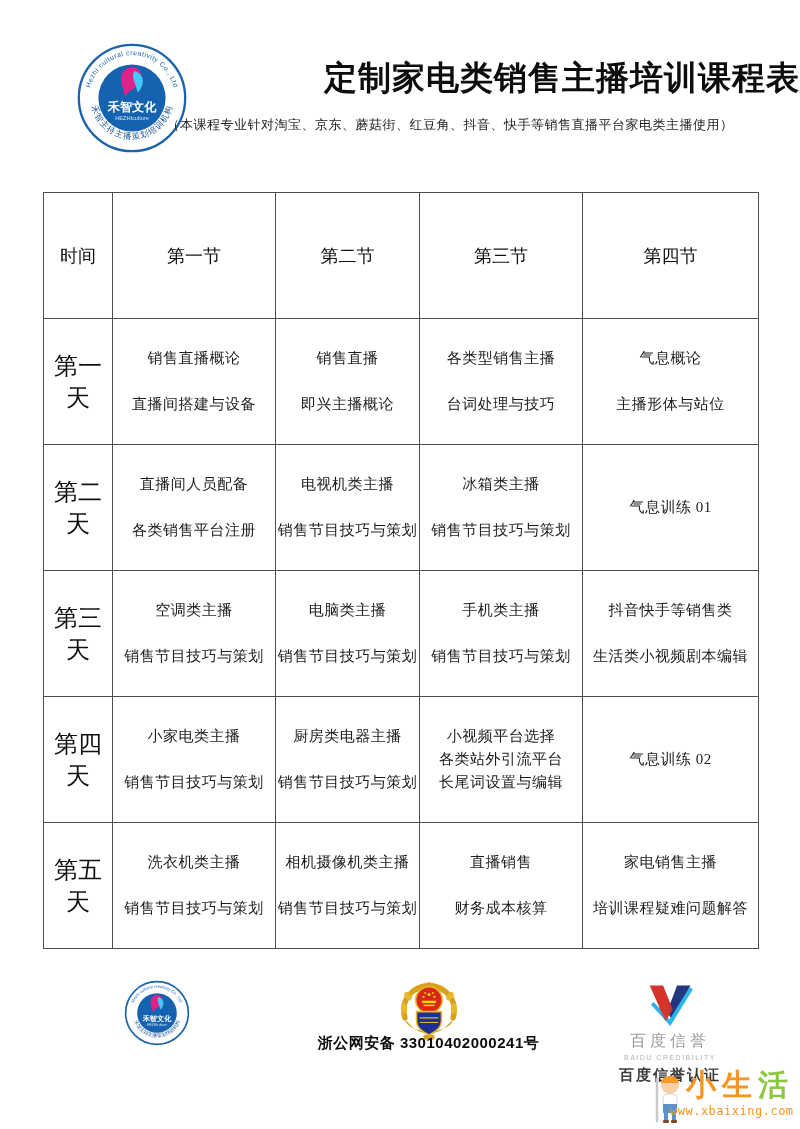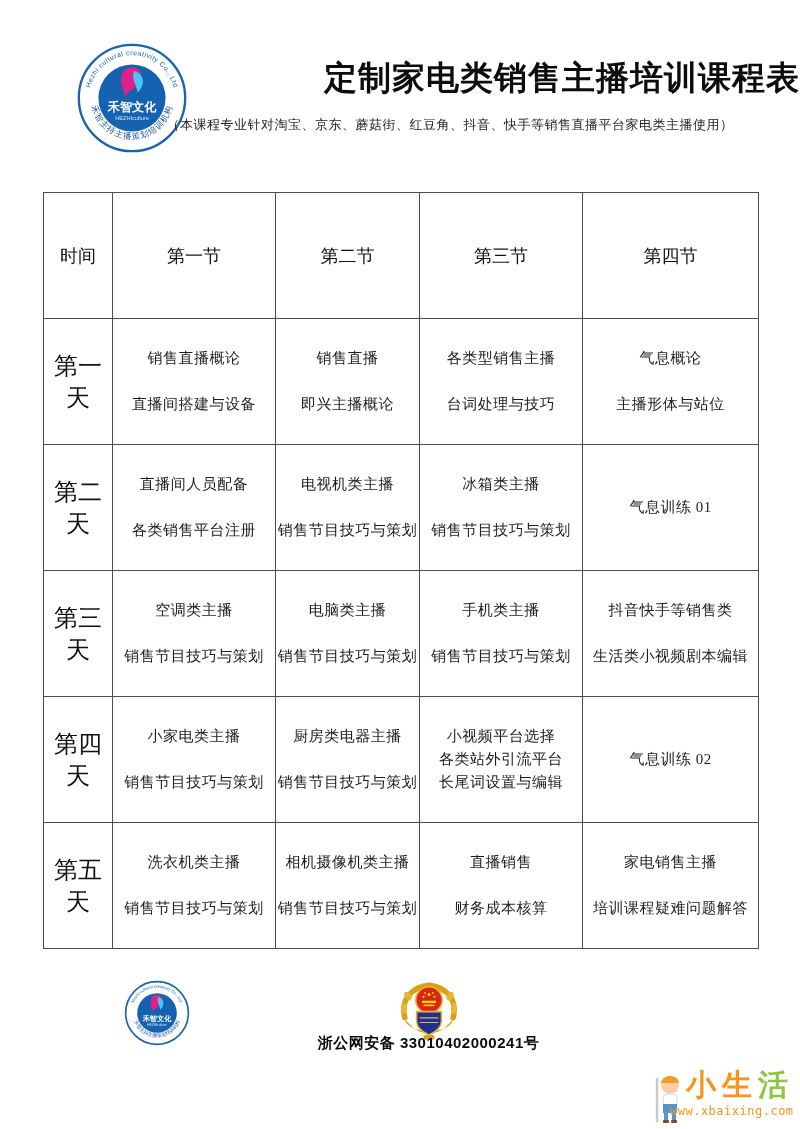--- a/index.html
+++ b/index.html
@@ -268,20 +268,31 @@
     <circle cx="52" cy="23" r="1.4" fill="#ffd700"></circle>
     <circle cx="40" cy="18" r="1.2" fill="#ffd700"></circle>
     <circle cx="50" cy="18" r="1.2" fill="#ffd700"></circle>
     <rect x="36" y="28" width="18" height="3" fill="#ffd700"></rect>
     <rect x="38" y="33" width="14" height="2" fill="#ffd700"></rect>
     <path d="M29,42 L61,42 L61,54 Q61,65 45,72 Q29,65 29,54 Z" fill="#1e2f95" stroke="#e8b72c" stroke-width="2"></path>
     <path d="M33,50 h24 M33,56 h24" stroke="#e8b72c" stroke-width="1.5"></path>
   </svg>
   <div class="police-text">浙公网安备 33010402000241号</div>
 
+  <div class="baidu">
+    <svg class="baidu-v" viewBox="0 0 60 52">
+      <polygon points="7,4 22,4 33,31 25,44" fill="#d6332c"></polygon>
+      <polygon points="53,4 38,4 27,33 33,45" fill="#26357f"></polygon>
+      <path d="M10,24 L30,46 L54,7" stroke="#2ab4e8" stroke-width="4.5" fill="none"></path>
+      <polygon points="22,4 33,31 25,44 18,30" fill="#d6332c" opacity="0.9"></polygon>
+    </svg>
+    <div class="baidu-name">百度信誉</div>
+    <div class="baidu-en">BAIDU CREDIBILITY</div>
+    <div class="baidu-cert">百度信誉认证</div>
+  </div>
 
   <div class="watermark">
     <svg class="wm-boy" viewBox="0 0 36 54">
       <line x1="7" y1="8" x2="7" y2="52" stroke="#c9c9c9" stroke-width="2.5"></line>
       <circle cx="20" cy="15" r="9" fill="#f8cfa8"></circle>
       <path d="M11,13 a9,7 0 0 1 18,0 z" fill="#f59b22"></path>
       <rect x="13" y="24" width="14" height="13" rx="4" fill="#fdfdfd" stroke="#d8d8d8"></rect>
       <rect x="13" y="34" width="14" height="9" fill="#5a93c9"></rect>
       <rect x="14" y="43" width="4" height="8" fill="#5a93c9"></rect>
       <rect x="22" y="43" width="4" height="8" fill="#5a93c9"></rect>

